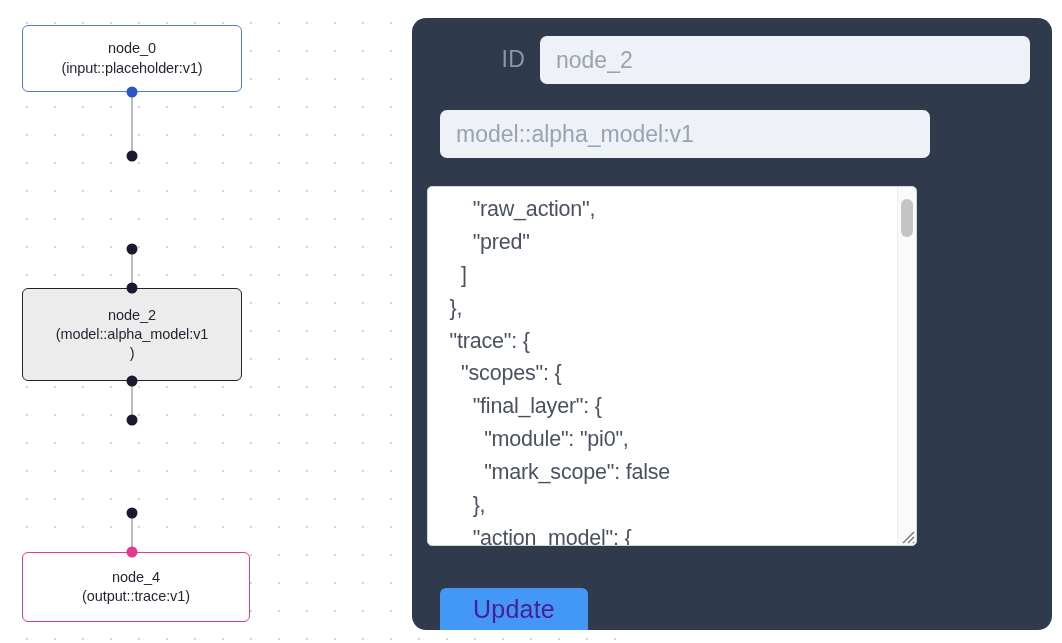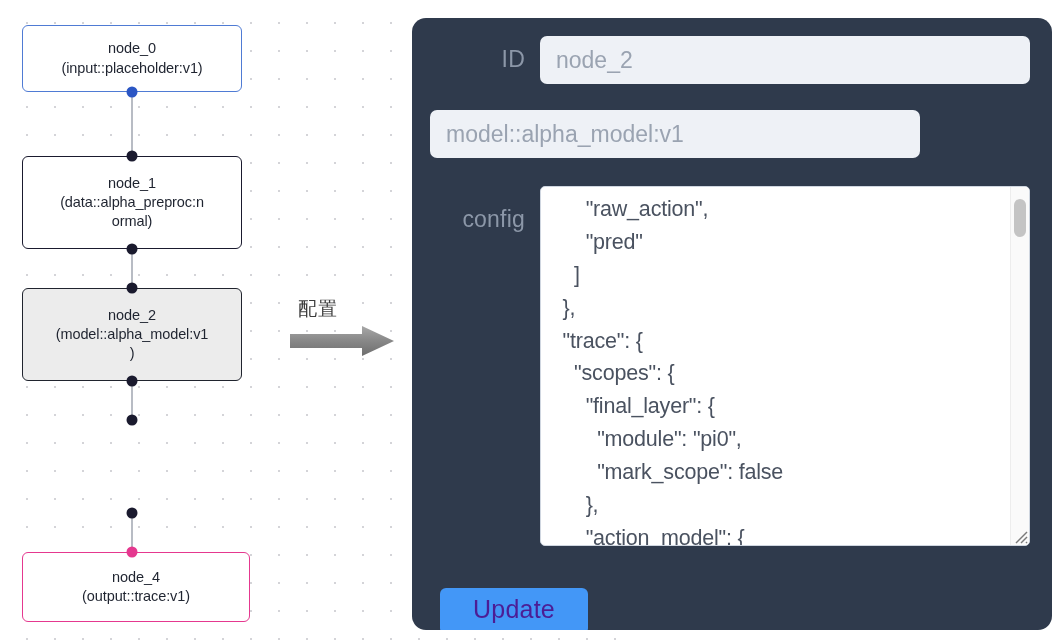--- a/index.html
+++ b/index.html
@@ -138,21 +138,21 @@
     padding: 0 16px;
     outline: none;
   }
 
   #row-id { left: 0px; top: 18px; width: 640px; }
   #row-id .form-label { width: 113px; padding-top: 12px; }
   #row-id .text-input { margin-left: 15px; width: 490px; height: 48px; }
 
   #row-type { left: 0px; top: 92px; width: 640px; }
   #row-type .form-label { width: 113px; padding-top: 12px; }
-  #row-type .text-input { margin-left: 18px; width: 490px; height: 48px; }
+  #row-type .text-input { margin-left: 28px; width: 490px; height: 48px; }
 
   #row-config { left: 0px; top: 168px; width: 640px; }
   #row-config .form-label { width: 113px; padding-top: 22px; }
 
   .config-box {
     position: relative;
     margin-left: 15px;
     width: 490px;
     height: 360px;
     box-sizing: border-box;
@@ -235,27 +235,20 @@
     <div class="edge" style="left:132px; top:513px; height:40px;"></div>
 
     <div class="node node-input" style="left:22px; top:25px; width:220px; height:67px;">
       <span class="node-text">
         <span>node_0</span><br>
         <span>(input::placeholder:v1)</span>
       </span>
     </div>
     <div class="handle handle-blue" style="left:132px; top:92px;"></div>
 
-    <div class="node" style="left:22px; top:156px; width:220px; height:93px;">
-      <span class="node-text">
-        <span>node_1</span><br>
-        <span>(data::alpha_preproc:n</span><br>
-        <span>ormal)</span>
-      </span>
-    </div>
     <div class="handle" style="left:132px; top:156px;"></div>
     <div class="handle" style="left:132px; top:249px;"></div>
 
     <div class="node node-selected" style="left:22px; top:288px; width:220px; height:93px;">
       <span class="node-text">
         <span>node_2</span><br>
         <span>(model::alpha_model:v1</span><br>
         <span>)</span>
       </span>
     </div>
@@ -267,47 +260,33 @@
 
     <div class="node node-output" style="left:22px; top:552px; width:228px; height:70px;">
       <span class="node-text">
         <span>node_4</span><br>
         <span>(output::trace:v1)</span>
       </span>
     </div>
     <div class="handle handle-pink" style="left:132px; top:552px;"></div>
   </div>
 
-  <div id="transition">
-    <div class="arrow-label">配置</div>
-    <svg width="105" height="30" viewBox="0 0 105 30" aria-hidden="true">
-      <defs>
-        <linearGradient id="agrad" x1="0" y1="0" x2="0" y2="1">
-          <stop offset="0%" stop-color="#a8a8a8"></stop>
-          <stop offset="45%" stop-color="#8a8a8a"></stop>
-          <stop offset="100%" stop-color="#6e6e6e"></stop>
-        </linearGradient>
-      </defs>
-      <path d="M0,8 L72,8 L72,0 L104,15 L72,30 L72,22 L0,22 Z" fill="url(#agrad)"></path>
-    </svg>
-  </div>
 
   <div id="config-panel">
 
     <div class="form-row" id="row-id">
       <div class="form-label">ID</div>
       <input class="text-input" type="text" value="node_2" style="">
     </div>
 
     <div class="form-row" id="row-type">
       <input class="text-input" type="text" value="model::alpha_model:v1" style="">
     </div>
 
     <div class="form-row" id="row-config">
-      <div class="form-label">config</div>
       <div class="config-box">
         <pre class="config-text">      "raw_action",
       "pred"
     ]
   },
   "trace": {
     "scopes": {
       "final_layer": {
         "module": "pi0",
         "mark_scope": false

